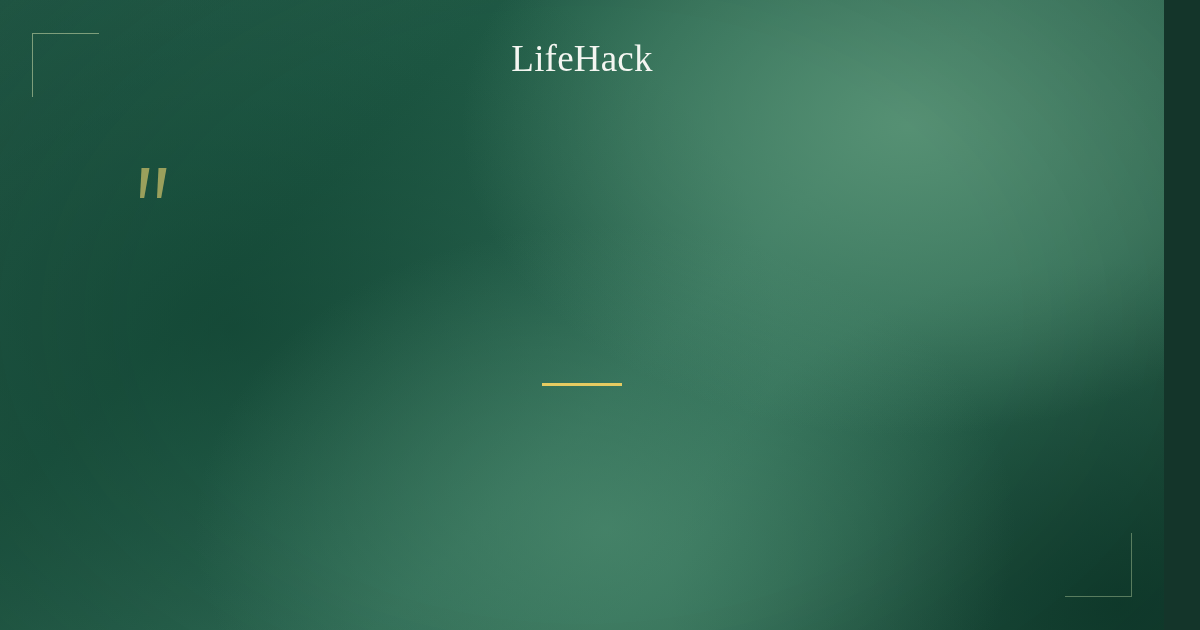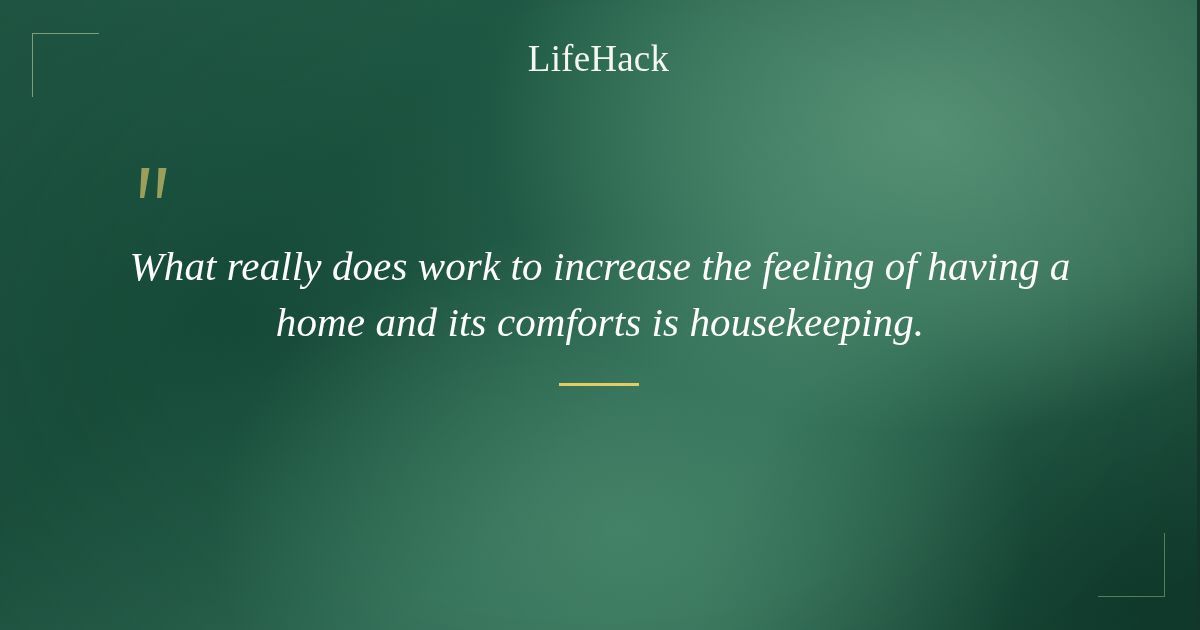--- a/index.html
+++ b/index.html
@@ -16,21 +16,20 @@
     font-family: "Liberation Sans", sans-serif;
     
     background-color: #2a6250;
     background-image:
       radial-gradient(ellipse 620px 430px at 78% 20%, rgba(92,150,120,0.85) 0%, rgba(92,150,120,0.35) 45%, rgba(92,150,120,0) 72%),
       radial-gradient(ellipse 540px 400px at 52% 84%, rgba(78,140,112,0.70) 0%, rgba(78,140,112,0.25) 50%, rgba(78,140,112,0) 76%),
       radial-gradient(ellipse 700px 520px at 20% 52%, rgba(14,62,46,0.62) 0%, rgba(14,62,46,0.22) 52%, rgba(14,62,46,0) 78%),
       radial-gradient(ellipse 560px 430px at 96% 96%, rgba(11,54,40,0.75) 0%, rgba(11,54,40,0.25) 55%, rgba(11,54,40,0) 80%),
       radial-gradient(ellipse 520px 360px at 4% 4%, rgba(31,92,72,0.55) 0%, rgba(31,92,72,0.18) 55%, rgba(31,92,72,0) 80%),
       linear-gradient(135deg, #27604c 0%, #1f5a45 28%, #32715a 56%, #2c6851 76%, #1c4c3a 100%);
-    padding-left: 33px;
   }
 
   
   #grain {
     position: absolute;
     inset: 0;
     pointer-events: none;
     background:
       radial-gradient(ellipse 1000px 700px at 50% 50%, rgba(0,0,0,0) 42%, rgba(0,0,0,0.16) 100%);
     mix-blend-mode: multiply;
@@ -133,18 +132,17 @@
 
   <div id="logo">LifeHack</div>
 
   <div id="quote-mark">
     <svg width="50" height="48" viewBox="0 0 50 48" xmlns="http://www.w3.org/2000/svg">
       <path d="M10.5 2 L18.5 2 L13.2 32 L9.0 32 Z" fill="#9aa05c"></path>
       <path d="M27.5 2 L35.5 2 L30.2 32 L26.0 32 Z" fill="#9aa05c"></path>
     </svg>
   </div>
 
-  <div id="quote-text">What really does work to increase the feeling of having a home and its comforts is housekeeping.</div>
 
   <div id="divider"></div>
 
 
 </div>
 
 </body></html>

